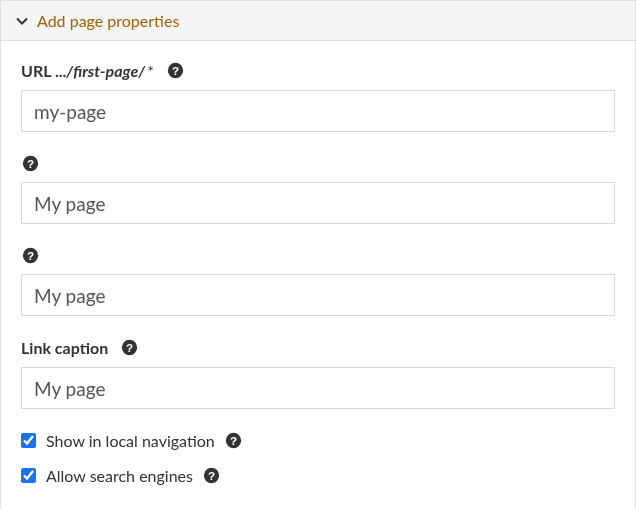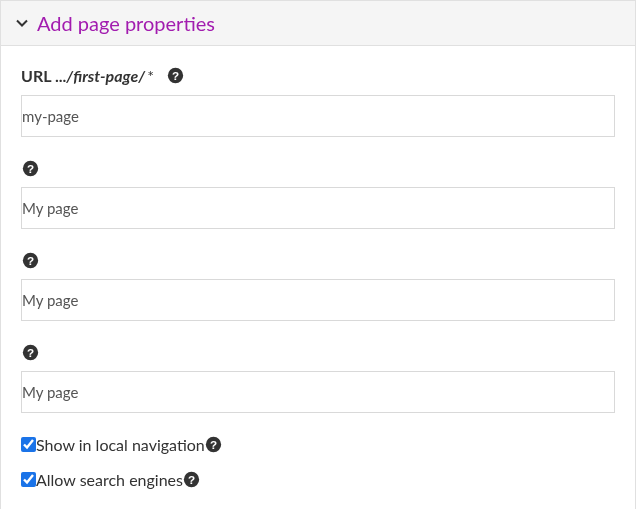--- a/index.html
+++ b/index.html
@@ -24,22 +24,22 @@
     }
     .panel-header .chev {
       width: 14px;
       height: 14px;
       display: inline-flex;
       align-items: center;
       justify-content: center;
       color: #333;
     }
     .panel-header .title {
-      color: #a21caf;
-      font-size: 20px;
+      color: #a16207;
+      font-size: 16px;
     }
     .panel-body {
       padding: 20px 20px 24px 20px;
     }
     .field {
       margin-bottom: 22px;
     }
     .field:last-of-type {
       margin-bottom: 16px;
     }
@@ -68,30 +68,31 @@
       align-items: center;
       justify-content: center;
       width: 18px;
       height: 18px;
       color: #333;
       cursor: pointer;
     }
     .text-input {
       width: 100%;
       height: 42px;
-      padding: 8px 0;
-      font-size: 15px;
+      padding: 8px 12px;
+      font-size: 19px;
       font-family: inherit;
       color: #555;
       border: 1px solid #d9d9d9;
       background: #fff;
     }
     .check-row {
       display: flex;
       align-items: center;
+      gap: 10px;
       margin-top: 16px;
       font-size: 16px;
       color: #333;
     }
     .check-row input[type="checkbox"] {
       width: 15px;
       height: 15px;
       accent-color: #1a73e8;
       cursor: pointer;
     }
@@ -149,20 +150,21 @@
               <circle cx="8" cy="8" r="7.2" fill="#333"></circle>
               <text x="8" y="12" text-anchor="middle" font-size="11" font-weight="bold" fill="#fff" font-family="Arial">?</text>
             </svg>
         </span>
       </div>
       <input type="text" class="text-input" value="My page" style="">
     </div>
 
     <div class="field">
       <div class="label-row">
+        <span>Link caption</span>
         <span class="help-icon">
           <svg viewBox="0 0 16 16" width="17" height="17">
               <circle cx="8" cy="8" r="7.2" fill="#333"></circle>
               <text x="8" y="12" text-anchor="middle" font-size="11" font-weight="bold" fill="#fff" font-family="Arial">?</text>
             </svg>
         </span>
       </div>
       <input type="text" class="text-input" value="My page" style="">
     </div>
 

